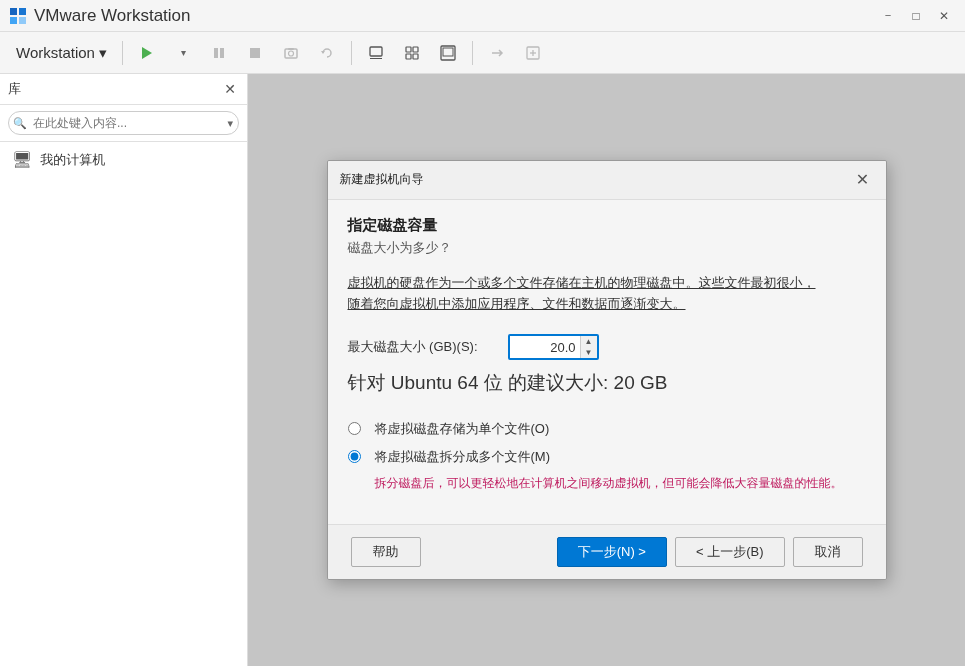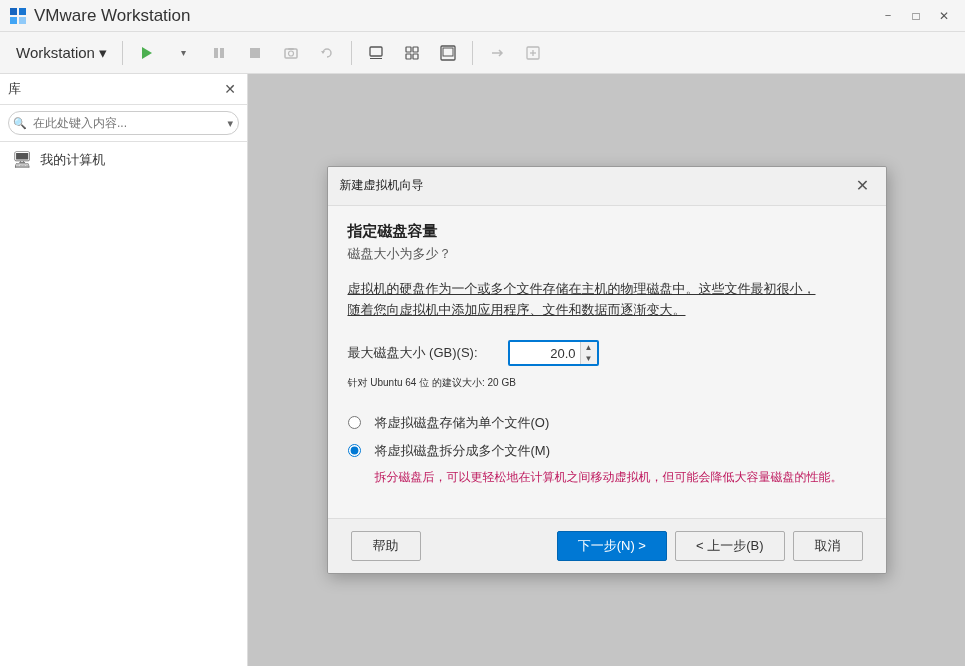--- a/index.html
+++ b/index.html
@@ -290,21 +290,21 @@
       cursor: pointer;
       display: flex;
       align-items: center;
       justify-content: center;
       font-size: 8px;
       color: #555;
       line-height: 1;
     }
 
     .form-hint {
-      font-size: 10px;
+      font-size: 19px;
       color: #333;
       margin-bottom: 24px;
     }
 
     .radio-group {
       margin-bottom: 16px;
     }
     .radio-item {
       display: flex;
       align-items: flex-start;

